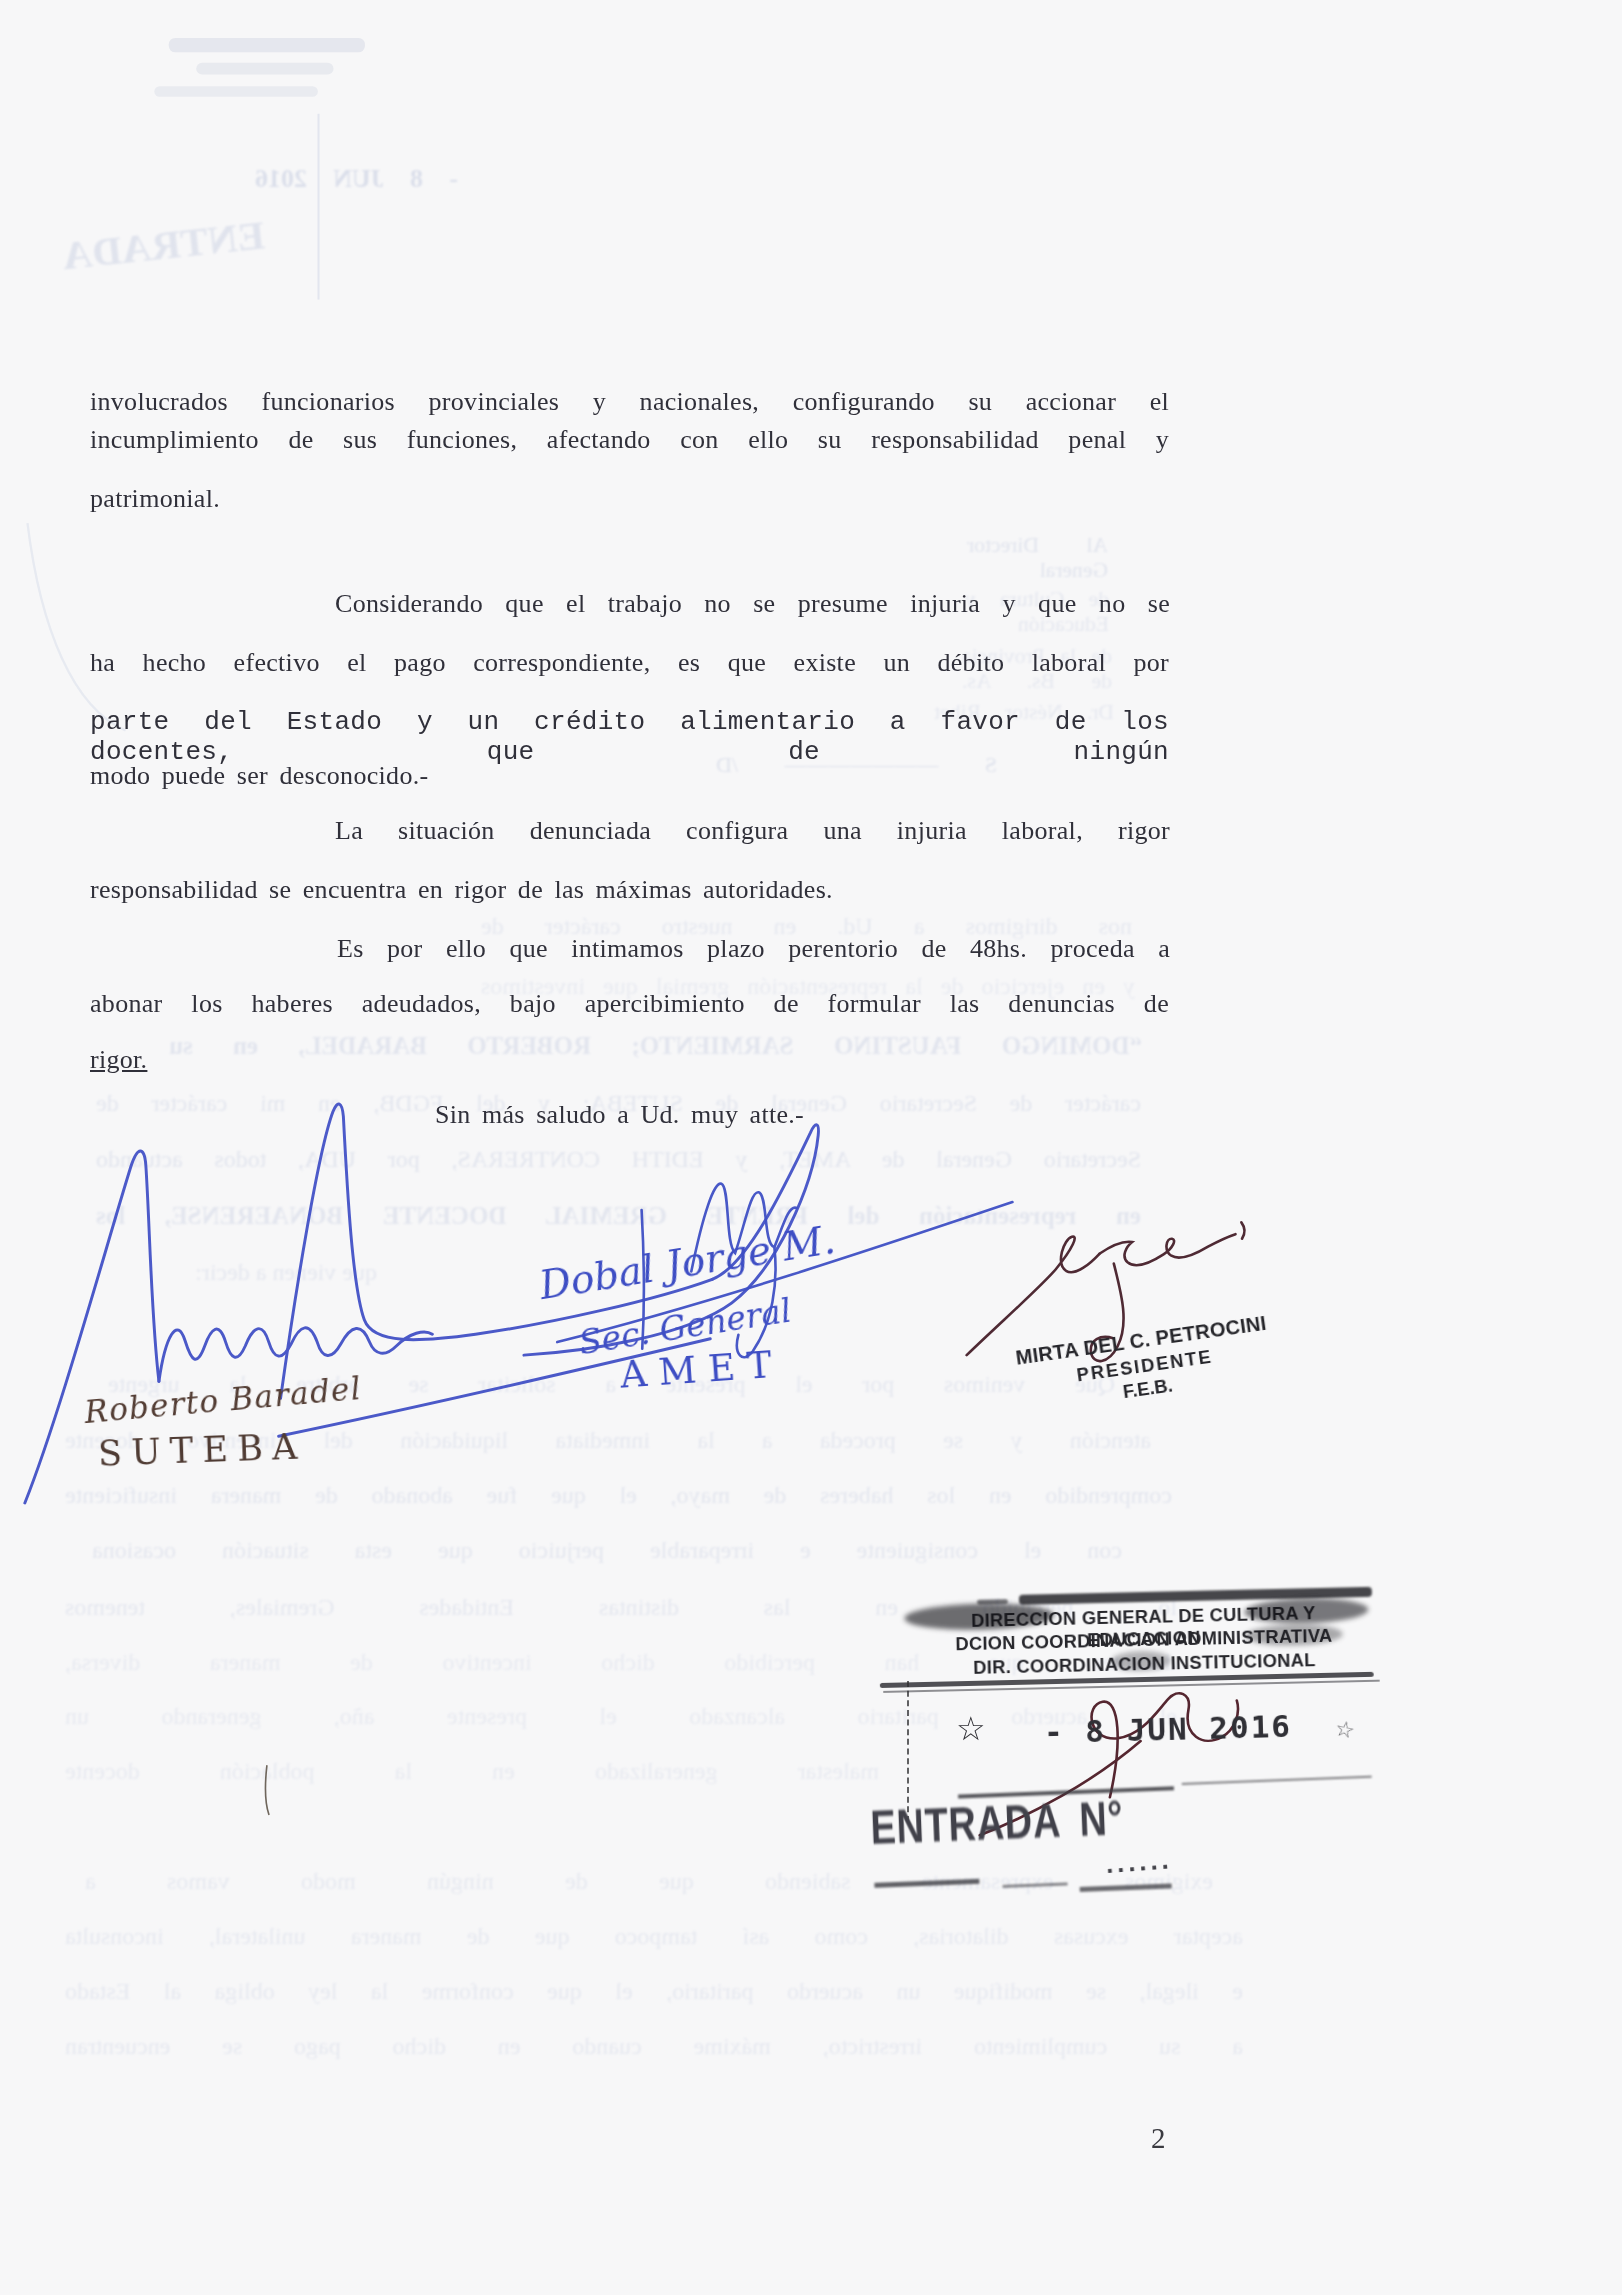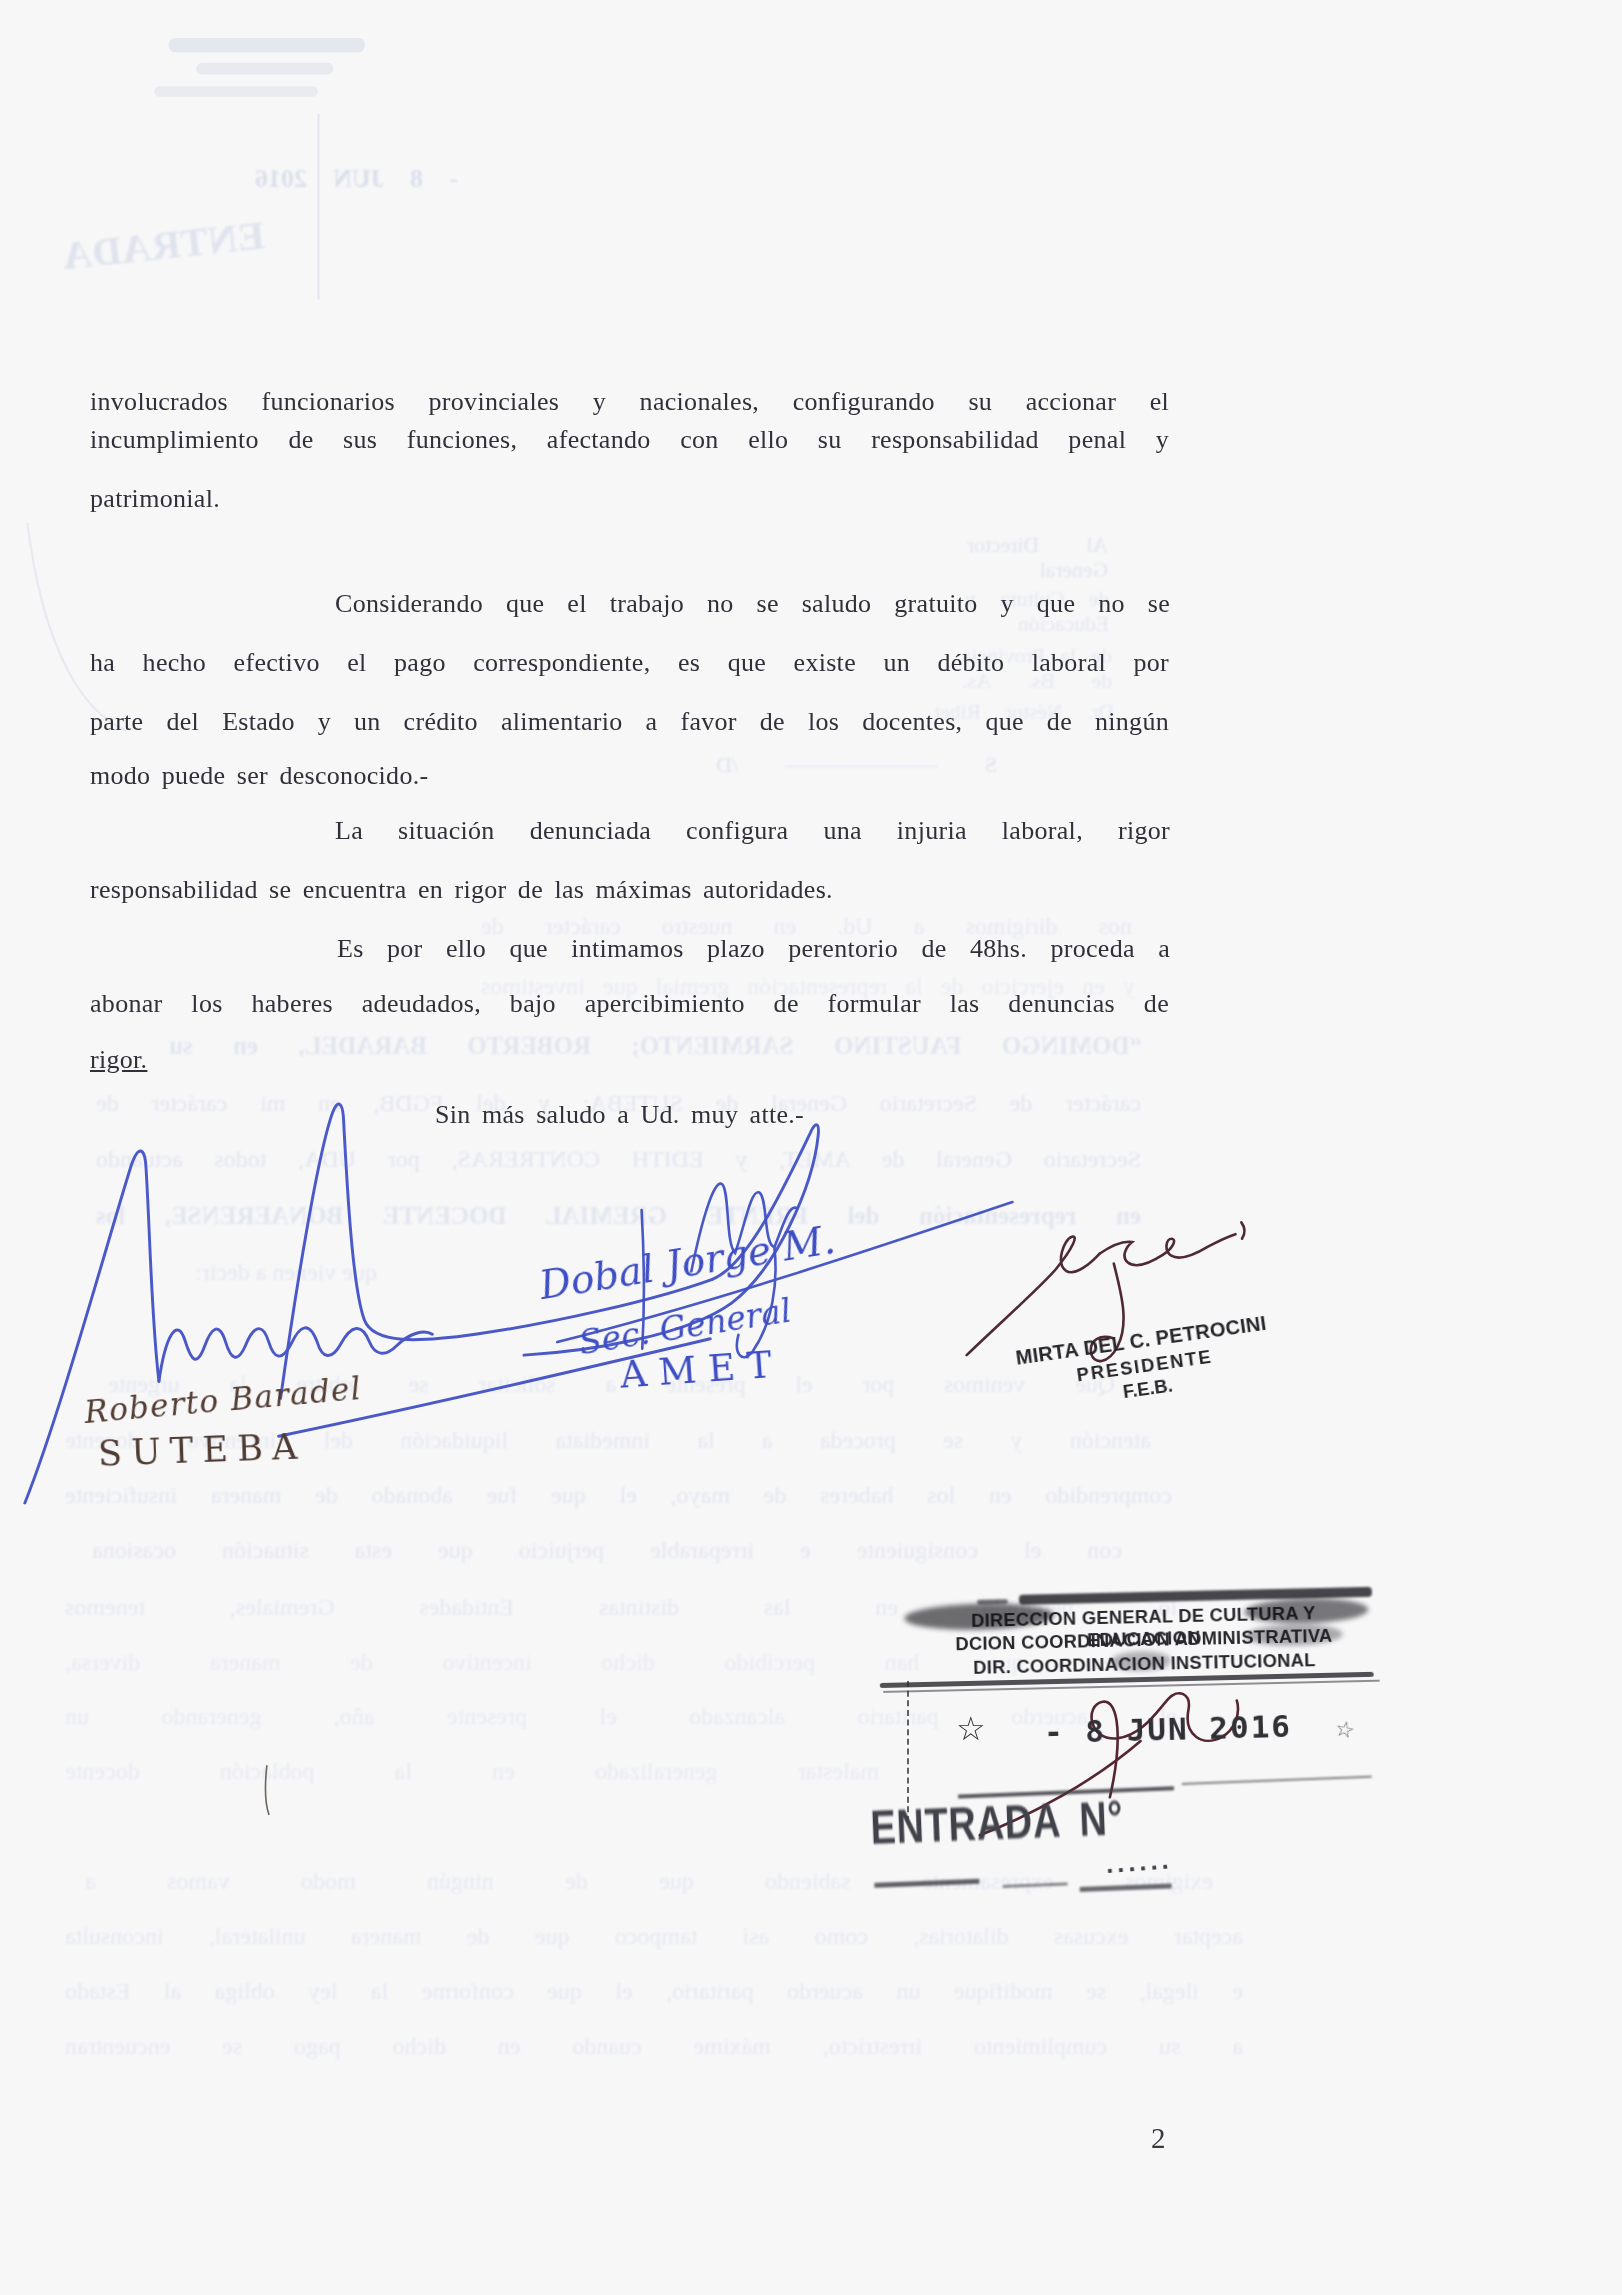--- a/index.html
+++ b/index.html
@@ -84,23 +84,23 @@
     <path d="M42 800 C62 962 112 1082 192 1117" stroke="rgba(125,145,190,.13)" stroke-width="3.5" fill="none"></path>
     <rect x="258" y="58" width="300" height="22" rx="10" fill="rgba(120,135,175,.14)"></rect>
     <rect x="300" y="96" width="210" height="18" rx="9" fill="rgba(120,135,175,.11)"></rect>
     <rect x="236" y="132" width="250" height="16" rx="8" fill="rgba(120,135,175,.10)"></rect>
   </svg>
 
   <div id="letter-body">
       <div class="typed j" style="top: 387px; left: 90px; width: 1079px;">involucrados funcionarios provinciales y nacionales, configurando su accionar el</div>
       <div class="typed j" style="top: 425px; left: 90px; width: 1079px;">incumplimiento de sus funciones, afectando con ello su responsabilidad penal y</div>
       <div class="typed" style="top: 484px; left: 90px; width: 1079px;">patrimonial.</div>
-      <div class="typed j" style="top: 589px; left: 335px; width: 835px;">Considerando que el trabajo no se saludo gratuito y que no se</div>
+      <div class="typed j" style="top: 589px; left: 335px; width: 835px;">Considerando que el trabajo no se presume injuria y que no se</div>
       <div class="typed j" style="top: 648px; left: 90px; width: 1079px;">ha hecho efectivo el pago correspondiente, es que existe un débito laboral por</div>
-      <div class="typed j" style="top: 707px; left: 90px; width: 1079px;">parte del Estado y un crédito alimentario a favor de los docentes,  que de ningún</div>
+      <div class="typed j" style="top: 707px; left: 90px; width: 1079px; font-family: Liberation Mono, monospace;">parte del Estado y un crédito alimentario a favor de los docentes,  que de ningún</div>
       <div class="typed" style="top: 761px; left: 90px; width: 1079px;">modo puede ser desconocido.-</div>
       <div class="typed j" style="top: 816px; left: 335px; width: 835px;">La situación denunciada configura una injuria laboral, rigor</div>
       <div class="typed" style="top: 875px; left: 90px; width: 1079px;">responsabilidad se encuentra en rigor de las máximas autoridades.</div>
       <div class="typed j" style="top: 934px; left: 337px; width: 833px;">Es por ello que intimamos  plazo perentorio de 48hs. proceda a</div>
       <div class="typed j" style="top: 989px; left: 90px; width: 1079px;">abonar los haberes adeudados, bajo apercibimiento de formular las denuncias de</div>
       <div class="typed" style="top: 1045px; left: 90px; width: 1079px; text-decoration: underline;">rigor.</div>
       <div class="typed" style="top: 1100px; left: 435px; width: 720px;">Sin más saludo a Ud. muy atte.-</div>
     </div>
 
   <svg class="inklayer" width="1622" height="2295" viewBox="0 0 2480 3509">

